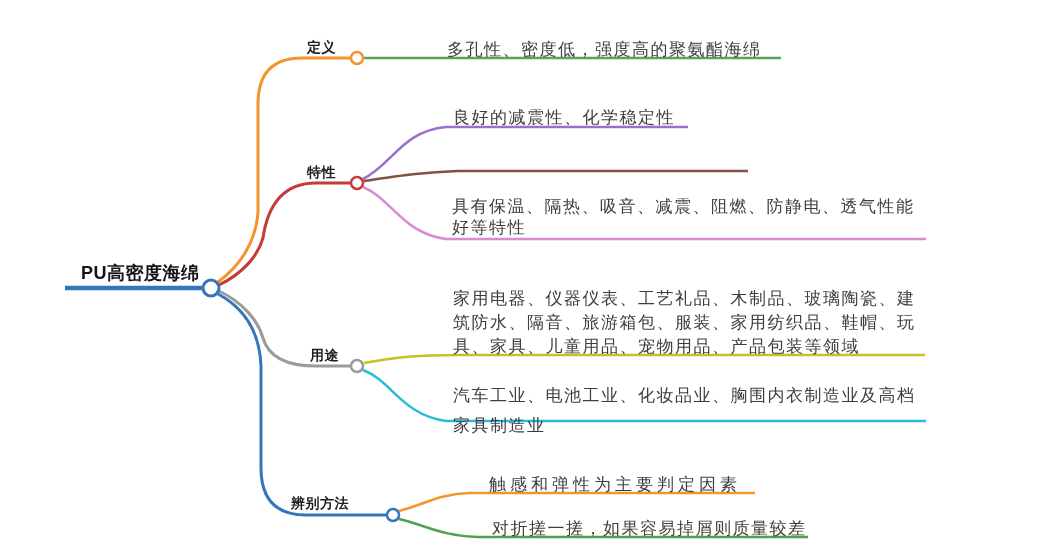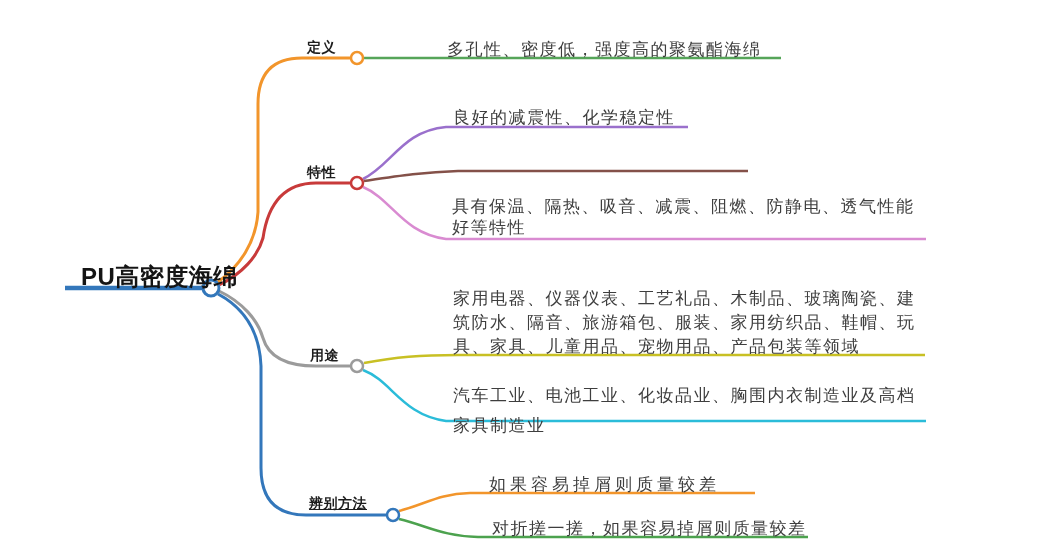--- a/index.html
+++ b/index.html
@@ -2,21 +2,21 @@
 <html><head>
 <meta charset="utf-8">
 <style>
   html,body{margin:0;padding:0;background:#fff;}
   .canvas{
     position:relative;width:1042px;height:558px;background:#ffffff;
     font-family:"Liberation Sans","DejaVu Sans",sans-serif;overflow:hidden;
   }
   .canvas svg{position:absolute;left:0;top:0;}
   .node{position:absolute;white-space:nowrap;color:#3e3e3e;}
-  .root-label{font-size:24px;font-weight:bold;color:#141414;letter-spacing:.5px;}
+  .root-label{font-size:18px;font-weight:bold;color:#141414;letter-spacing:.5px;}
   .branch-label{font-size:14px;font-weight:bold;color:#1d1d1d;letter-spacing:.5px;}
   .leaf-text{font-size:17px;color:#3e3e3e;letter-spacing:1.5px;line-height:21px;}
   .wrap{white-space:normal;}
   .ls-wide{letter-spacing:4px;}
 </style>
 </head>
 <body>
 
 <div class="canvas">
 
@@ -46,26 +46,26 @@
     <circle cx="357" cy="183" r="6" fill="#ffffff" stroke-width="2.5" stroke="#c83a3a"></circle>
     <circle cx="357" cy="366" r="6" fill="#ffffff" stroke-width="2.5" stroke="#9b9b9b"></circle>
     <circle cx="393" cy="515" r="6" fill="#ffffff" stroke-width="2.5" stroke="#3377bb"></circle>
   </svg>
 
   <div class="node root-label" style="left:81px;top:261px;">PU高密度海绵</div>
 
   <div class="node branch-label" style="left:307px;top:39px;">定义</div>
   <div class="node branch-label" style="left:307px;top:164px;">特性</div>
   <div class="node branch-label" style="left:310px;top:347px;">用途</div>
-  <div class="node branch-label" style="left:309px;top:495px;text-decoration:underline;">辨别方法</div>
+  <div class="node branch-label" style="left:291px;top:495px;">辨别方法</div>
 
   <div class="node leaf-text" style="left:447px;top:39px;">多孔性、密度低，强度高的聚氨酯海绵</div>
 
   <div class="node leaf-text" style="left:453px;top:107px;">良好的减震性、化学稳定性</div>
   <div class="node leaf-text wrap" style="left:452px;top:196px;width:470px;line-height:21px;">具有保温、隔热、吸音、减震、阻燃、防静电、透气性能好等特性</div>
 
   <div class="node leaf-text wrap" style="left:453px;top:287px;width:470px;line-height:24px;">家用电器、仪器仪表、工艺礼品、木制品、玻璃陶瓷、建筑防水、隔音、旅游箱包、服装、家用纺织品、鞋帽、玩具、家具、儿童用品、宠物用品、产品包装等领域</div>
   <div class="node leaf-text wrap" style="left:453px;top:381px;width:470px;line-height:30px;">汽车工业、电池工业、化妆品业、胸围内衣制造业及高档家具制造业</div>
 
-  <div class="node leaf-text ls-wide" style="left:489px;top:474px;">如果容易掉屑则质量较差</div>
+  <div class="node leaf-text ls-wide" style="left:489px;top:474px;">触感和弹性为主要判定因素</div>
   <div class="node leaf-text" style="left:492px;top:518px;">对折搓一搓，如果容易掉屑则质量较差</div>
 
 </div>
 
 </body></html>

